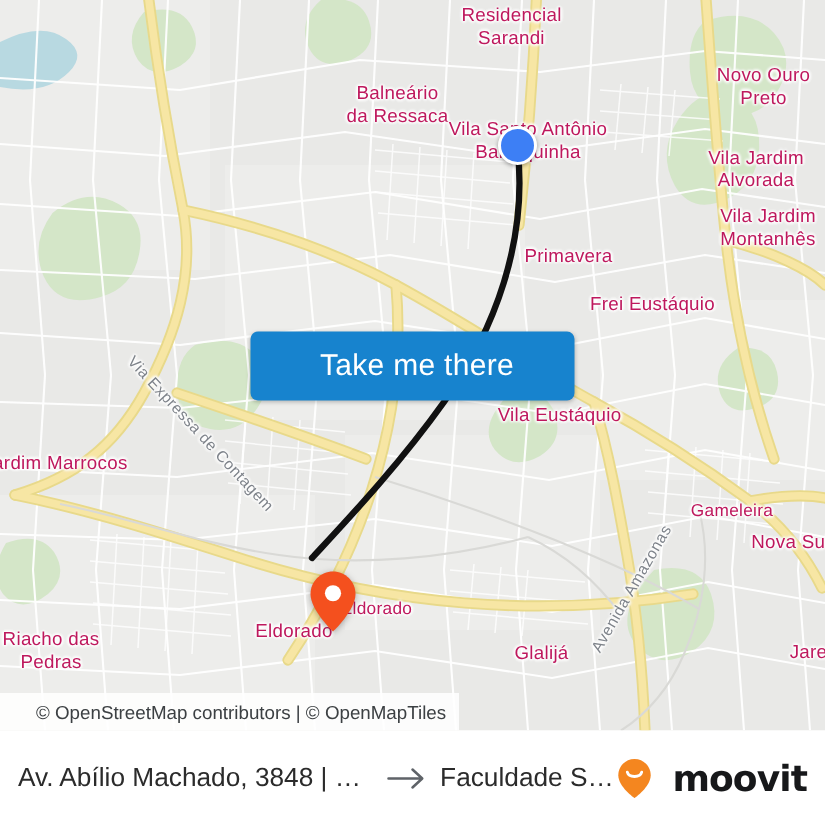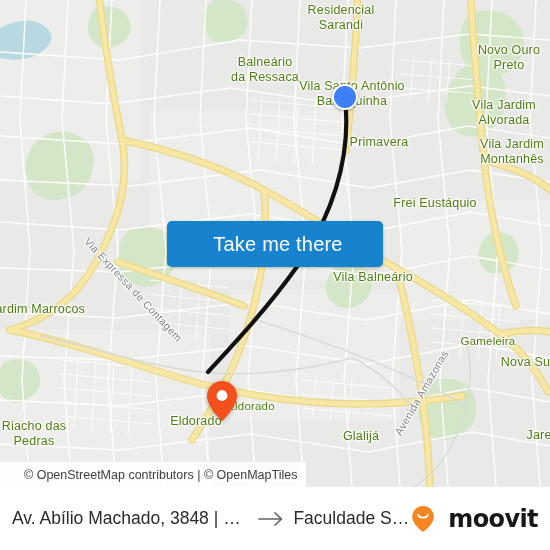--- a/index.html
+++ b/index.html
@@ -9,21 +9,21 @@
     background:#ffffff;
   }
   #app{position:relative;width:550px;height:550px;overflow:hidden;}
 
   
   #map{position:absolute;left:0;top:0;width:550px;height:487px;overflow:hidden;background:#e9e9e7;}
   #map svg{position:absolute;left:0;top:0;}
 
   .maplabel{
     position:absolute;
-    color:#4d7c0f;
+    color:#be185d;
     font-size:11.5px;
     line-height:13.5px;
     text-align:center;
     white-space:pre;
     letter-spacing:.2px;
     text-shadow:0 0 3px #fff,0 0 3px #fff,0 0 2px #fff,1px 0 2px #fff,-1px 0 2px #fff,0 1px 2px #fff,0 -1px 2px #fff;
     pointer-events:none;
     transform:translate(-50%,-50%);
   }
   .maplabel.big{font-size:12.5px;line-height:15px;}
@@ -202,23 +202,23 @@
         <div class="maplabel big" style="left: 265px; top: 70px;">Balneário
 da Ressaca</div>
         <div class="maplabel big" style="left: 509px; top: 58px;">Novo Ouro
 Preto</div>
         <div class="maplabel big" style="left: 352px; top: 94px;">Vila Santo Antônio
 Barroquinha</div>
         <div class="maplabel big" style="left: 504px; top: 113px;">Vila Jardim
 Alvorada</div>
         <div class="maplabel big" style="left: 512px; top: 152px;">Vila Jardim
 Montanhês</div>
-        <div class="maplabel big" style="left: 379px; top: 142px;">Primavera</div>
+        <div class="maplabel big" style="left: 379px; top: 171px;">Primavera</div>
         <div class="maplabel big" style="left: 407px; top: 203px; margin-left: 28px;">Frei Eustáquio</div>
-        <div class="maplabel big" style="left: 373px; top: 277px;">Vila Balneário</div>
+        <div class="maplabel big" style="left: 373px; top: 277px;">Vila Eustáquio</div>
         <div class="maplabel big" style="left: 37px; top: 309px;">Jardim Marrocos</div>
         <div class="maplabel" style="left: 488px; top: 342px;">Gameleira</div>
         <div class="maplabel big" style="left: 527px; top: 362px;">Nova Sul</div>
         <div class="maplabel" style="left: 251px; top: 407px;">Eldorado</div>
         <div class="maplabel big" style="left: 196px; top: 421px;">Eldorado</div>
         <div class="maplabel big" style="left: 34px; top: 434px;">Riacho das
 Pedras</div>
         <div class="maplabel big" style="left: 361px; top: 436px;">Glalijá</div>
         <div class="maplabel big" style="left: 473px; top: 482px; margin-top: 43px;">Nova Cintra</div>
         <div class="maplabel big" style="left: 539px; top: 435px;">Jare</div>

